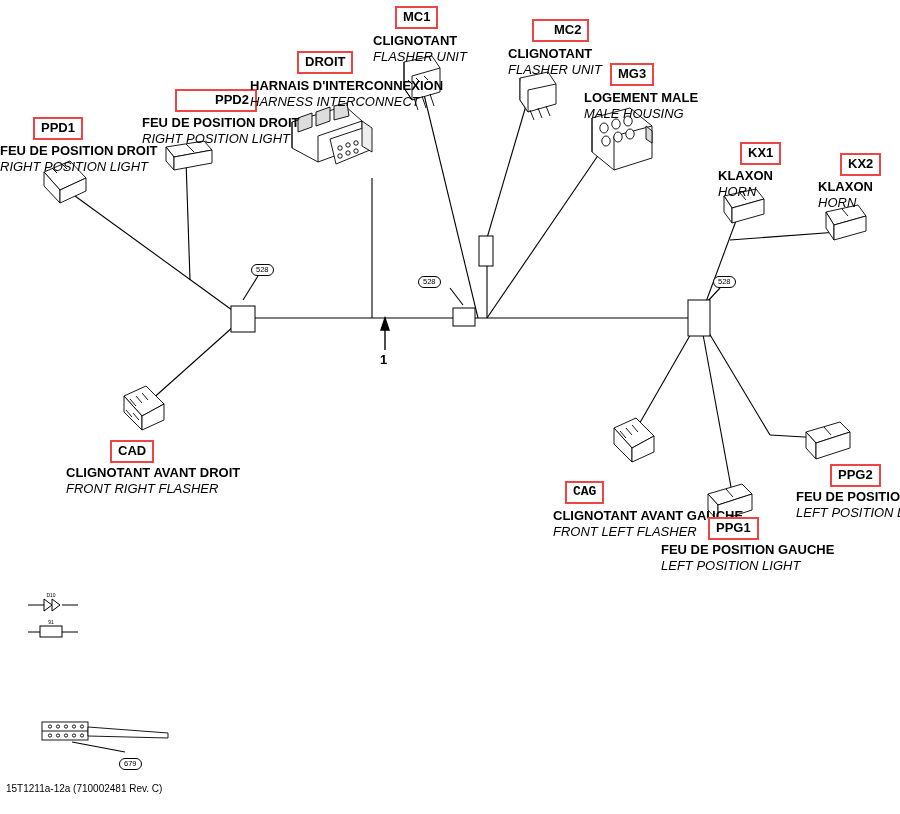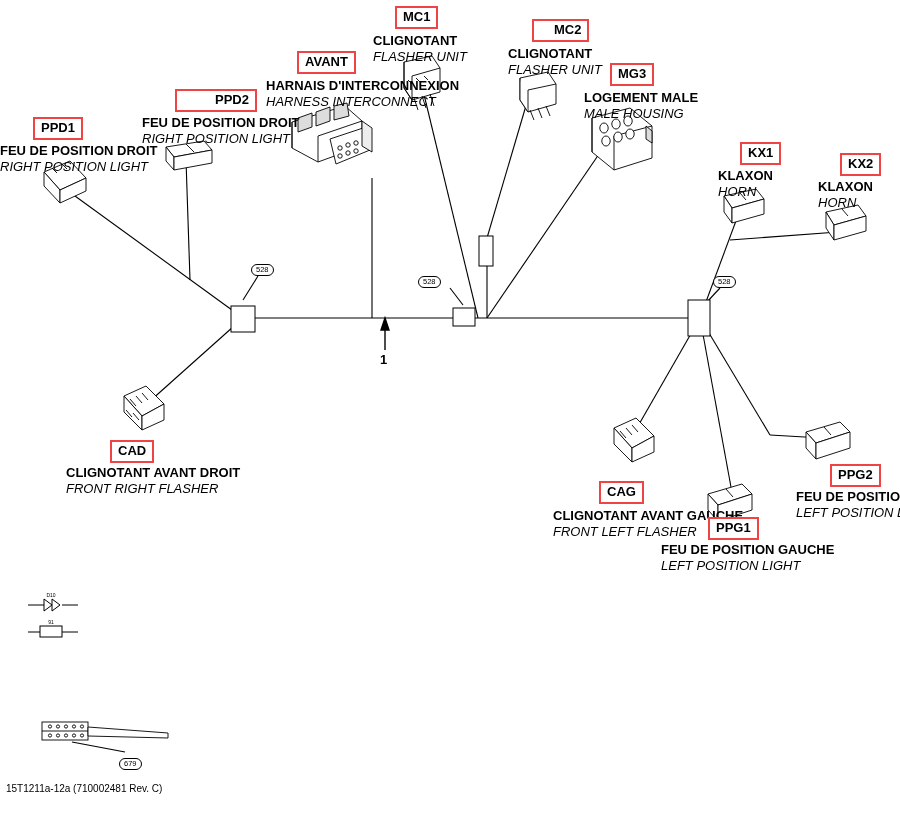--- a/index.html
+++ b/index.html
@@ -277,22 +277,22 @@
     <span class="fr">FEU DE POSITION DROIT</span><br>
     <span class="en">RIGHT POSITION LIGHT</span>
   </div>
 
   <div class="label-box" style="left:175px; top:89px;padding-left:38px;">PPD2</div>
   <div class="caption" style="left:142px; top:115px; width:110px;">
     <span class="fr">FEU DE POSITION DROIT</span><br>
     <span class="en">RIGHT POSITION LIGHT</span>
   </div>
 
-  <div class="label-box" style="left:297px; top:51px;">AVANT</div>
-  <div class="caption" style="left:266px; top:78px; width:125px;">
+  <div class="label-box" style="left:297px; top:51px;">DROIT</div>
+  <div class="caption" style="left:250px; top:78px; width:125px;">
     <span class="fr">HARNAIS D'INTERCONNEXION</span><br>
     <span class="en">HARNESS INTERCONNECT</span>
   </div>
 
   <div class="label-box" style="left:395px; top:6px;">MC1</div>
   <div class="caption" style="left:373px; top:33px; width:94px;">
     <span class="fr">CLIGNOTANT</span><br>
     <span class="en">FLASHER UNIT</span>
   </div>
 
@@ -319,21 +319,21 @@
     <span class="fr">KLAXON</span><br>
     <span class="en">HORN</span>
   </div>
 
   <div class="label-box" style="left:110px; top:440px;">CAD</div>
   <div class="caption" style="left:66px; top:465px; width:130px;">
     <span class="fr">CLIGNOTANT AVANT DROIT</span><br>
     <span class="en">FRONT RIGHT FLASHER</span>
   </div>
 
-  <div class="label-box" style="left:599px; top:481px;">CAG</div>
+  <div class="label-box" style="left:565px; top:481px;font-family:Liberation Mono, monospace;">CAG</div>
   <div class="caption" style="left:553px; top:508px; width:140px;">
     <span class="fr">CLIGNOTANT AVANT GAUCHE</span><br>
     <span class="en">FRONT LEFT FLASHER</span>
   </div>
 
   <div class="label-box" style="left:708px; top:517px;">PPG1</div>
   <div class="caption" style="left:661px; top:542px; width:140px;">
     <span class="fr">FEU DE POSITION GAUCHE</span><br>
     <span class="en">LEFT POSITION LIGHT</span>
   </div>

